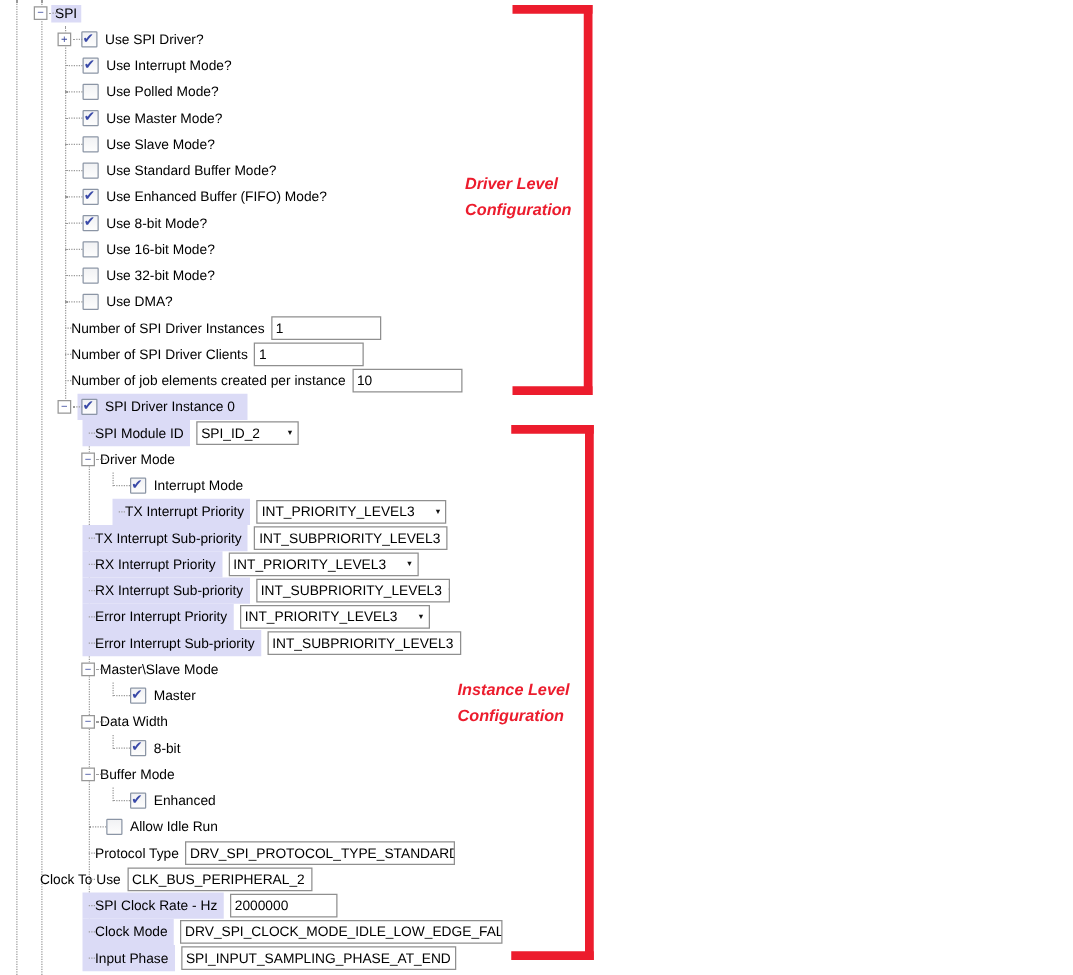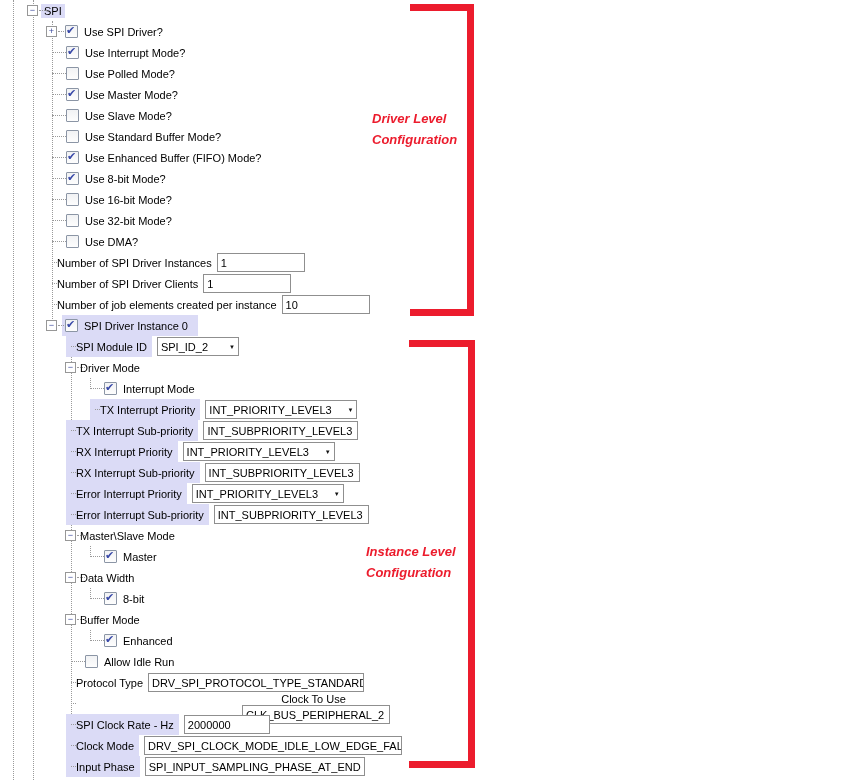--- a/index.html
+++ b/index.html
@@ -35,21 +35,21 @@
       display:inline-flex;align-items:center;padding:0 3px;overflow:hidden;}
   .select{justify-content:space-between;}
   .arrow{font-size:6px;color:#111;margin-left:4px;flex:0 0 auto;}
   
   .bracket{position:absolute;border-top:7px solid var(--red);border-right:7px solid var(--red);
       border-bottom:7px solid var(--red);}
   .b1{left:410px;top:4px;width:64px;height:312px;}
   .b2{left:409px;top:340px;width:66px;height:428px;}
   .ann{position:absolute;color:var(--red);font-weight:bold;font-style:italic;
       font-size:13px;line-height:21px;}
-  .a1{left:372px;top:108px;}
+  .a1{left:372px;top:136px;}
   .a2{left:366px;top:541px;}
 </style>
 </head>
 <body>
 
 <div class="stage">
 
   <div class="rail" style="left:13px;top:0;height:780px"></div>
   <div class="rail" style="left:33px;top:0;height:780px"></div>
   <div class="rail" style="left:52px;top:21px;height:304px"></div>
@@ -252,21 +252,21 @@
         <span class="cb"></span>
         <span class="lab">Allow Idle Run</span>
       </div>
       <div class="row" style="padding-left: 76px;">
         <i class="leader" style="left: 71px; width: 5px;"></i>
         <span class="lab">Protocol Type</span>
         <div class="select" style="width: 216px;">
           <span>DRV_SPI_PROTOCOL_TYPE_STANDARD</span>
         </div>
       </div>
-      <div class="row" style="padding-left: 32px; flex-direction: column;">
+      <div class="row" style="padding-left: 32px;">
         <i class="leader" style="left: 71px; width: 5px;"></i>
         <span class="lab">Clock To Use</span>
         <div class="select" style="width: 148px; gap: 28px;">
           <span>CLK_BUS_PERIPHERAL_2</span>
           <span class="arrow">▼</span>
         </div>
       </div>
       <div class="row" style="padding-left: 76px;">
         <i class="leader" style="left: 71px; width: 5px;"></i>
         <span class="lab hl-field">SPI Clock Rate - Hz</span>

